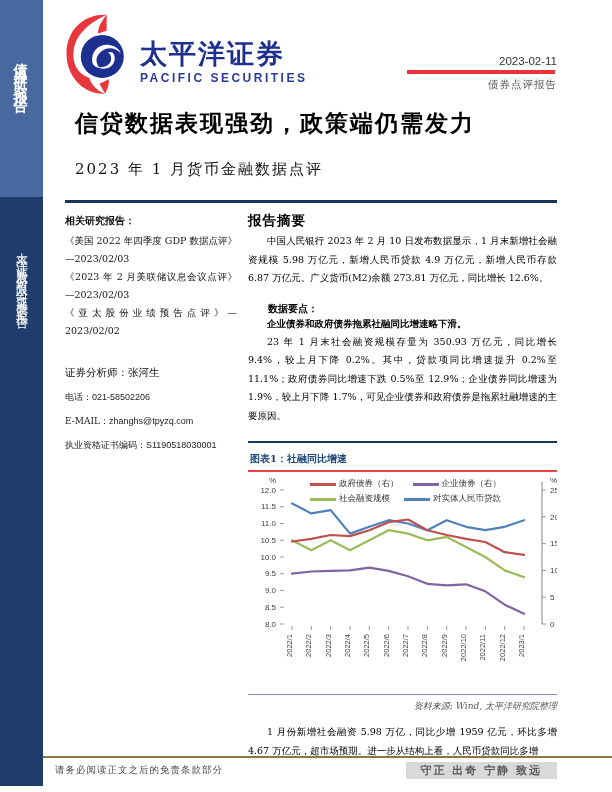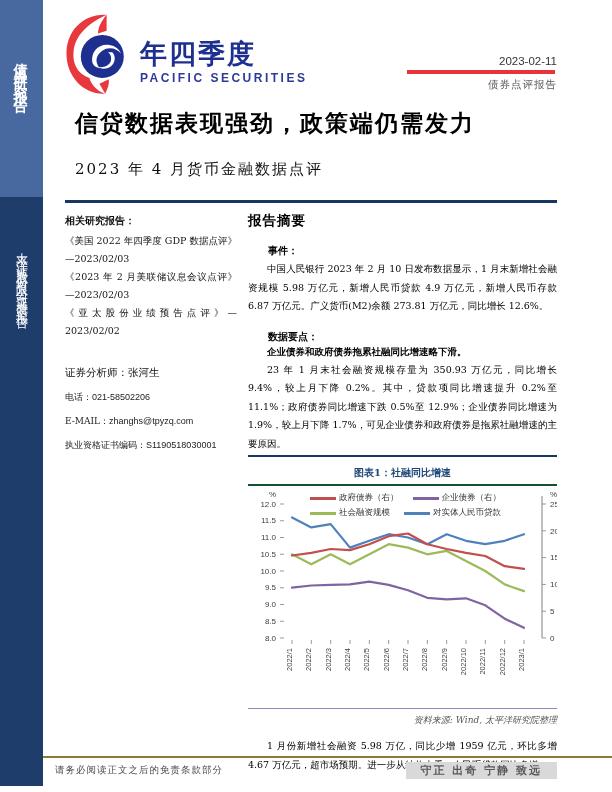--- a/index.html
+++ b/index.html
@@ -44,22 +44,22 @@
   .mono { font-family:"Liberation Sans",sans-serif; }
 
   
   .right-col { position:absolute; left:248px; top:212px; width:309px; color:#000; }
   .summary-hd { font-size:13.5px; font-weight:bold; letter-spacing:1px; }
   .sec-hd { font-weight:bold; font-size:10px; text-indent:2em; margin-top:14px; }
   .para { font-size:9.5px; line-height:1.95; text-align:justify; text-indent:2em; margin-top:2px; }
   .bold-line { font-weight:bold; font-size:9.5px; text-indent:2em; margin-top:2px; }
 
   
-  .fig-cap-row { border-top:2px solid #17375e; border-bottom:2px solid #14532d;
-                 margin-top:2px; padding:4px 2px;text-align:center; }
+  .fig-cap-row { border-top:2px solid #17375e; border-bottom:2px solid #ef4444;
+                 margin-top:16px; padding:4px 2px; }
   .fig-cap { color:#1f4978; font-weight:bold; font-size:10px; }
   .chart-box { position:relative; width:309px; height:212px; margin-top:4px; }
   .legend { position:absolute; left:62px; top:2px; width:230px;
             font-family:"DejaVu Sans",sans-serif; font-size:8.5px; color:#333; }
   .legend-row { display:flex; gap:14px; margin-bottom:3px; }
   .legend-item { display:flex; align-items:center; gap:3px; white-space:nowrap; }
   .swatch { width:26px; height:3px; display:inline-block; }
   .src-row { border-top:1px solid #8c8cb8; margin-top:6px; padding-top:5px;
              text-align:right; font-style:italic; font-size:9px; color:#555; }
   .body-para { font-size:9.5px; line-height:1.95; text-align:justify; text-indent:2em; margin-top:10px; }
@@ -84,49 +84,48 @@
   <div class="logo-wrap">
     <svg class="logo-mark" viewBox="0 0 100 120">
       <path d="M62,4 C30,2 6,26 6,58 C6,92 32,116 60,114 C48,110 40,100 38,92 C20,86 14,70 16,54 C19,30 40,14 62,4 Z" fill="#e8383d"></path>
       <path d="M62,4 C54,14 50,22 50,30 L62,26 Z" fill="#e8383d"></path>
       <path d="M60,114 C64,106 66,100 65,94 L52,100 Z" fill="#e8383d"></path>
       <circle cx="56" cy="62" r="30" fill="#1d2f8f"></circle>
       <path d="M42,70 C40,56 50,44 66,46 C74,47 80,52 82,58 C76,50 64,48 56,54 C46,61 46,70 52,78 C46,77 43,74 42,70 Z" fill="#ffffff"></path>
       <path d="M70,56 C76,62 74,74 64,78 C58,80 52,79 49,76 C56,79 66,75 68,68 C69,63 68,59 64,56 Z" fill="#ffffff"></path>
     </svg>
     <div class="logo-txt">
-      <div class="logo-cn">年四季度</div>
+      <div class="logo-cn">太平洋证券</div>
       <div class="logo-en">PACIFIC SECURITIES</div>
     </div>
   </div>
 
   <div class="datebox">
     <div class="date">2023-02-11</div>
     <div class="redline"></div>
     <div class="report-type">债券点评报告</div>
   </div>
 
   <div class="doc-title">信贷数据表现强劲，政策端仍需发力</div>
-  <div class="doc-subtitle">2023 年 4 月货币金融数据点评</div>
+  <div class="doc-subtitle">2023 年 1 月货币金融数据点评</div>
   <div class="navy-line"></div>
 
   <div class="left-col">
     <div class="hd">相关研究报告：</div>
     <div class="report-item">《美国 2022 年四季度 GDP 数据点评》—2023/02/03</div>
     <div class="report-item">《2023 年 2 月美联储议息会议点评》—2023/02/03</div>
     <div class="report-item">《亚太股份业绩预告点评》—2023/02/02</div>
     <div class="analyst">证券分析师：张河生</div>
     <div class="contact"><span class="lbl">电话：</span><span class="mono">021-58502206</span></div>
     <div class="contact"><span class="lbl">E-MAIL：</span><span class="mono">zhanghs@tpyzq.com</span></div>
     <div class="contact"><span class="lbl">执业资格证书编码：</span><span class="mono">S1190518030001</span></div>
   </div>
 
   <div class="right-col">
     <div class="summary-hd">报告摘要</div>
-    <div class="sec-hd">事件：</div>
     <div class="para">中国人民银行 2023 年 2 月 10 日发布数据显示，1 月末新增社会融资规模 5.98 万亿元，新增人民币贷款 4.9 万亿元，新增人民币存款 6.87 万亿元。广义货币(M2)余额 273.81 万亿元，同比增长 12.6%。</div>
     <div class="sec-hd">数据要点：</div>
     <div class="bold-line">企业债券和政府债券拖累社融同比增速略下滑。</div>
     <div class="para">23 年 1 月末社会融资规模存量为 350.93 万亿元，同比增长 9.4%，较上月下降 0.2%。其中，贷款项同比增速提升 0.2%至 11.1%；政府债券同比增速下跌 0.5%至 12.9%；企业债券同比增速为 1.9%，较上月下降 1.7%，可见企业债券和政府债券是拖累社融增速的主要原因。</div>
 
     <div class="fig-cap-row">
       <span class="fig-cap">图表1：社融同比增速</span>
     </div>
 
     <div class="chart-box">

